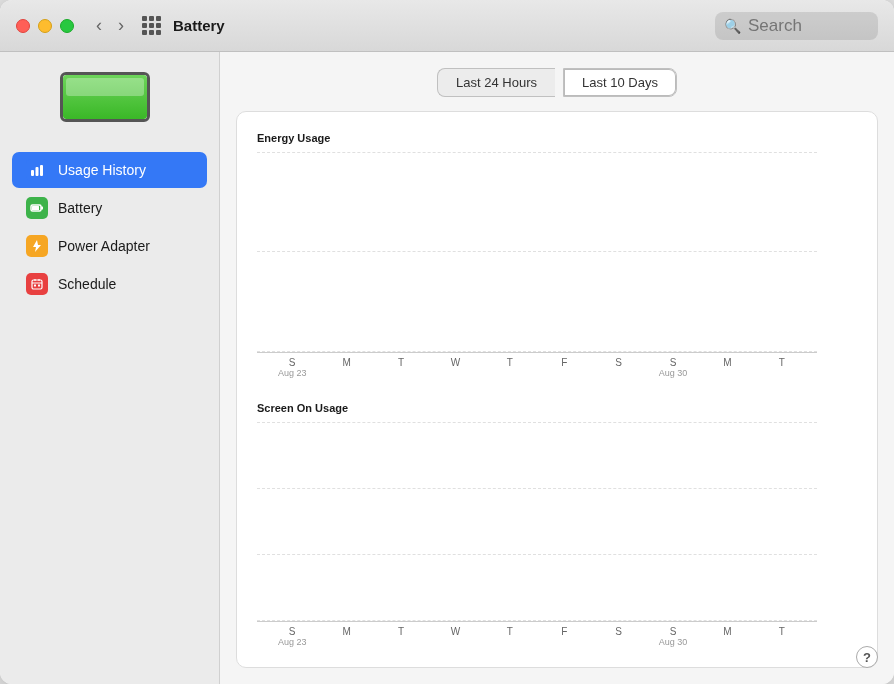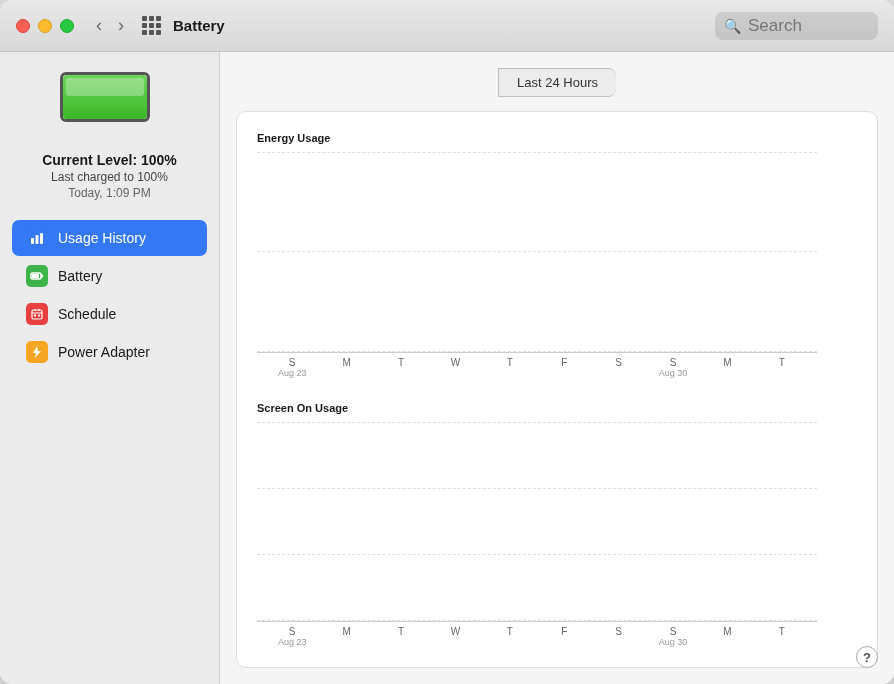--- a/index.html
+++ b/index.html
@@ -425,25 +425,20 @@
     <div class="sidebar">
 
       <div class="battery-icon-container">
         <div class="battery-body">
           <div class="battery-fill"></div>
           <div class="battery-sheen"></div>
 
         </div>
       </div>
 
-      <div class="battery-status">
-        <div class="level">Current Level: 100%</div>
-        <div class="charged">Last charged to 100%</div>
-        <div class="time">Today, 1:09 PM</div>
-      </div>
 
       <nav class="sidebar-nav">
         <div class="sidebar-item active">
           <div class="sidebar-item-icon icon-usage">
             <svg width="14" height="14" viewBox="0 0 14 14" fill="white">
               <rect x="1" y="7" width="3" height="6" rx="1"></rect>
               <rect x="5.5" y="4" width="3" height="9" rx="1"></rect>
               <rect x="10" y="2" width="3" height="11" rx="1"></rect>
             </svg>
           </div>
@@ -453,47 +448,48 @@
           <div class="sidebar-item-icon icon-battery">
             <svg width="14" height="14" viewBox="0 0 14 14" fill="white">
               <rect x="1" y="4" width="10" height="6" rx="1.5" stroke="white" stroke-width="1.5" fill="none"></rect>
               <rect x="2" y="5" width="7" height="4" rx="0.5" fill="white"></rect>
               <rect x="11" y="5.5" width="2" height="3" rx="0.5" fill="white"></rect>
             </svg>
           </div>
           <span class="sidebar-label">Battery</span>
         </div>
         <div class="sidebar-item">
+          <div class="sidebar-item-icon icon-power">
+            <svg width="14" height="14" viewBox="0 0 14 14" fill="white">
+              <polygon points="7,1 3,8 6,8 5,13 11,6 8,6"></polygon>
+            </svg>
+          </div>
+          <span class="sidebar-label">Power Adapter</span>
+        </div>
+        <div class="sidebar-item">
           <div class="sidebar-item-icon icon-schedule">
             <svg width="14" height="14" viewBox="0 0 14 14" fill="white">
               <rect x="2" y="3" width="10" height="9" rx="1.5" stroke="white" stroke-width="1.2" fill="none"></rect>
               <line x1="5" y1="2" x2="5" y2="4" stroke="white" stroke-width="1.2"></line>
               <line x1="9" y1="2" x2="9" y2="4" stroke="white" stroke-width="1.2"></line>
               <line x1="2" y1="6" x2="12" y2="6" stroke="white" stroke-width="1"></line>
               <rect x="4" y="7.5" width="2" height="2" rx="0.3" fill="white"></rect>
               <rect x="8" y="7.5" width="2" height="2" rx="0.3" fill="white"></rect>
             </svg>
           </div>
           <span class="sidebar-label">Schedule</span>
         </div>
-        <div class="sidebar-item">
-          <div class="sidebar-item-icon icon-power">
-            <svg width="14" height="14" viewBox="0 0 14 14" fill="white">
-              <polygon points="7,1 3,8 6,8 5,13 11,6 8,6"></polygon>
-            </svg>
-          </div>
-          <span class="sidebar-label">Power Adapter</span>
-        </div>
       </nav>
     </div>
 
     <div class="right-panel">
 
       <div class="tab-bar">
         <button class="tab-btn">Last 24 Hours</button>
+        <button class="tab-btn active">Last 10 Days</button>
       </div>
 
       <div class="charts-container">
 
         <div class="chart-section">
           <div class="chart-title">Energy Usage</div>
           <div class="chart-area">
             <div class="chart-grid-labels">
               <div class="bars-area">
                 <div class="grid-lines">

